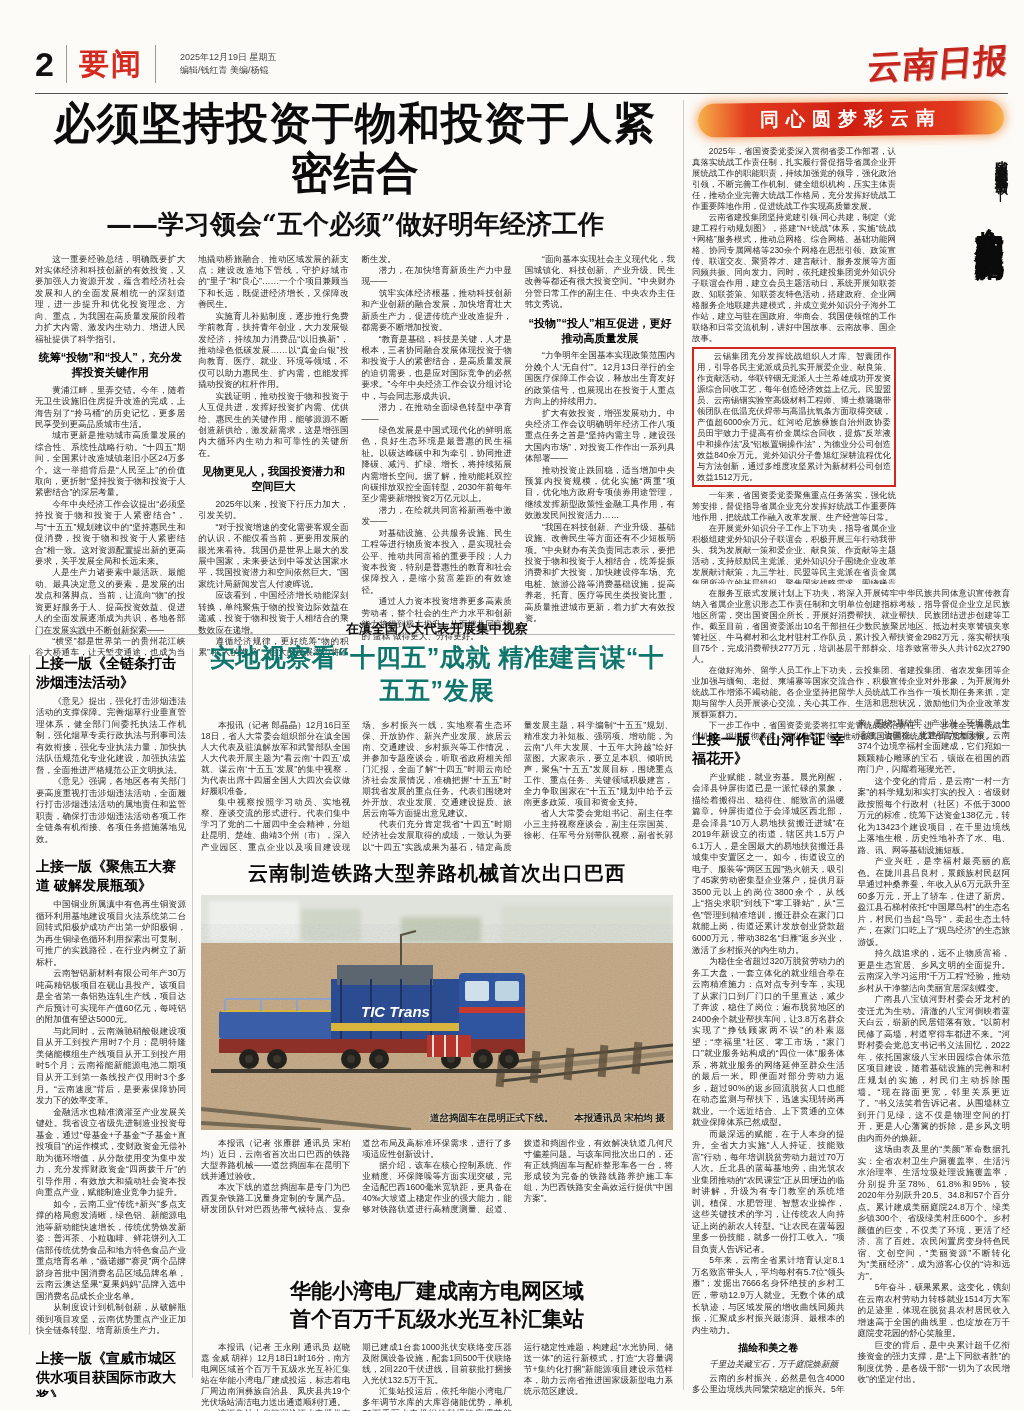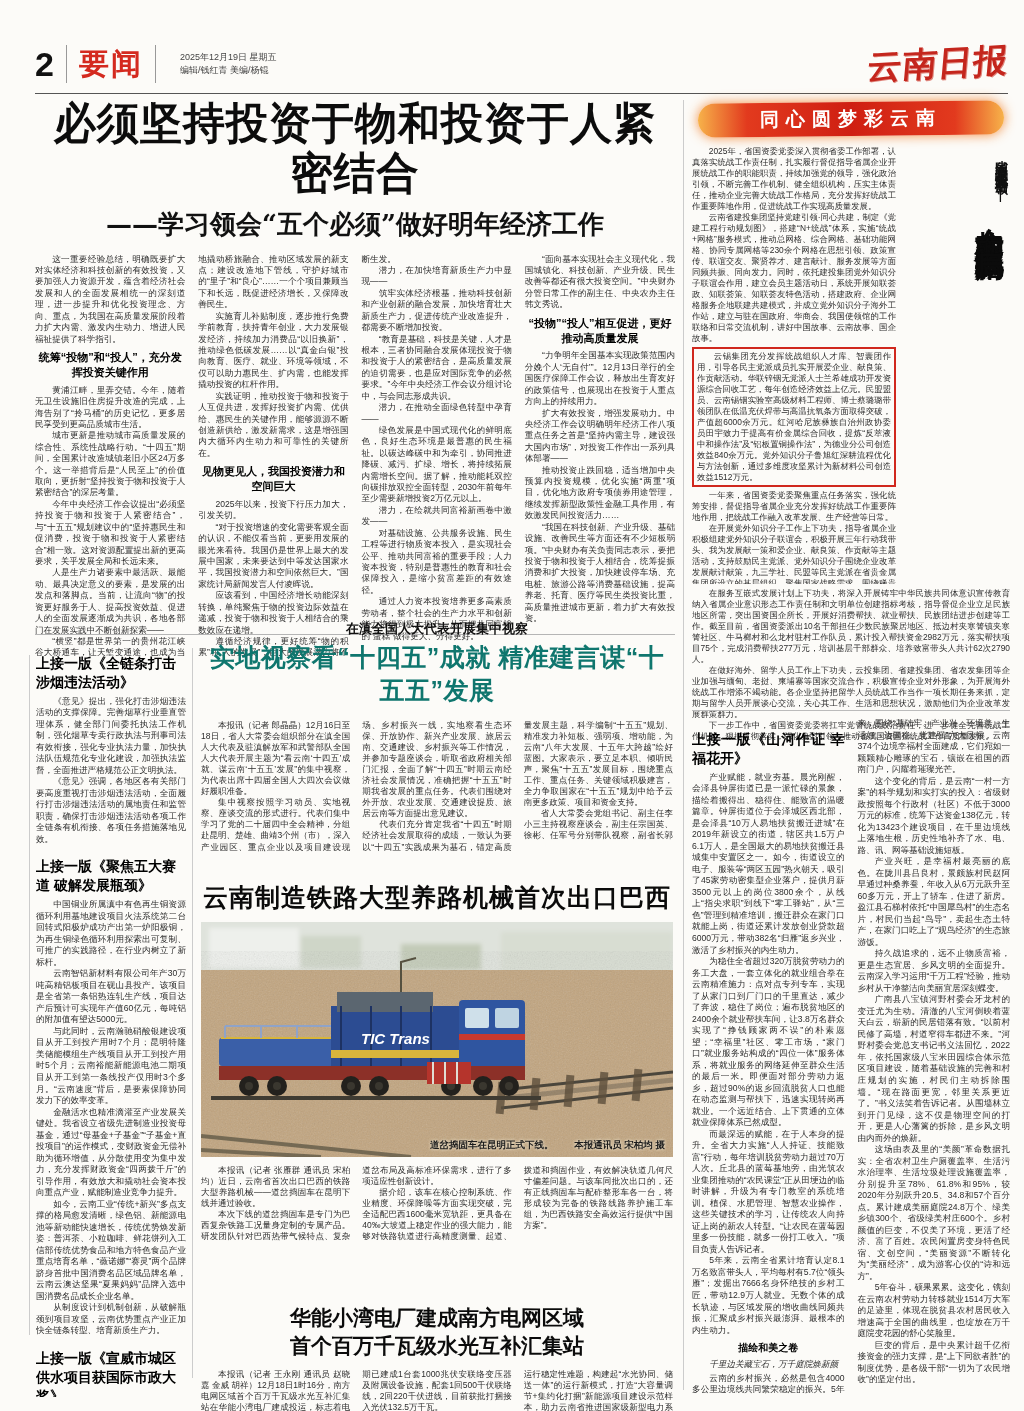--- a/index.html
+++ b/index.html
@@ -42,21 +42,21 @@
   .v-rule-c{left:29px;top:655px;width:1px;height:680px;background:#ccc}
   .hr-mid{top:634px;left:35px;width:640px;border-top:1px solid #b5b5b5}
   
   .left-col{top:642px;left:36px;width:150px;height:755px;overflow:hidden;font-size:8.6px;line-height:1.34;color:#2c2c2c}
   
   .mid-col{top:616px;left:201px;width:472px;height:768px}
   .npc-kicker{font-size:13px;font-weight:bold;text-align:center;color:#111;margin-top:4px}
   .npc-hl{font-size:25px;font-weight:900;text-align:center;color:#0f766e;margin:3px 0 13px;letter-spacing:.5px}
   .cols3{column-count:3;column-gap:12px;overflow:hidden;font-size:8.5px;line-height:1.3;text-align:justify;color:#2c2c2c}
   .npc-body{height:138px}
-  .train-hl{font-size:25px;font-weight:900;text-align:center;color:#0b0b0b;margin:23px 0 8px;letter-spacing:1px}
+  .train-hl{font-size:20px;font-weight:900;text-align:center;color:#0b0b0b;margin:2px 0 8px;letter-spacing:1px}
   .photo-wrap{position:relative;width:472px;height:235px;background:#cbb democratic}
   .photo-wrap svg{display:block}
   .photo-cap{position:absolute;bottom:5px;right:8px;font-size:9.5px;font-weight:bold;color:#1c1c1c;text-shadow:0 0 3px #e8dcc4,0 0 3px #e8dcc4}
   .photo-cap .credit{margin-left:18px}
   .train-body{height:125px;margin-top:8px}
   .power-hl{font-size:21px;font-weight:900;text-align:center;color:#0b0b0b;line-height:1.35;margin-top:14px}
   .power-body{height:96px;margin-top:8px}
   
   .right-bottom{top:718px;left:692px;width:318px;height:686px;overflow:hidden}
   .cols2{column-count:2;column-gap:13px;height:686px;font-size:8.6px;line-height:1.34;text-align:justify;color:#2c2c2c}

